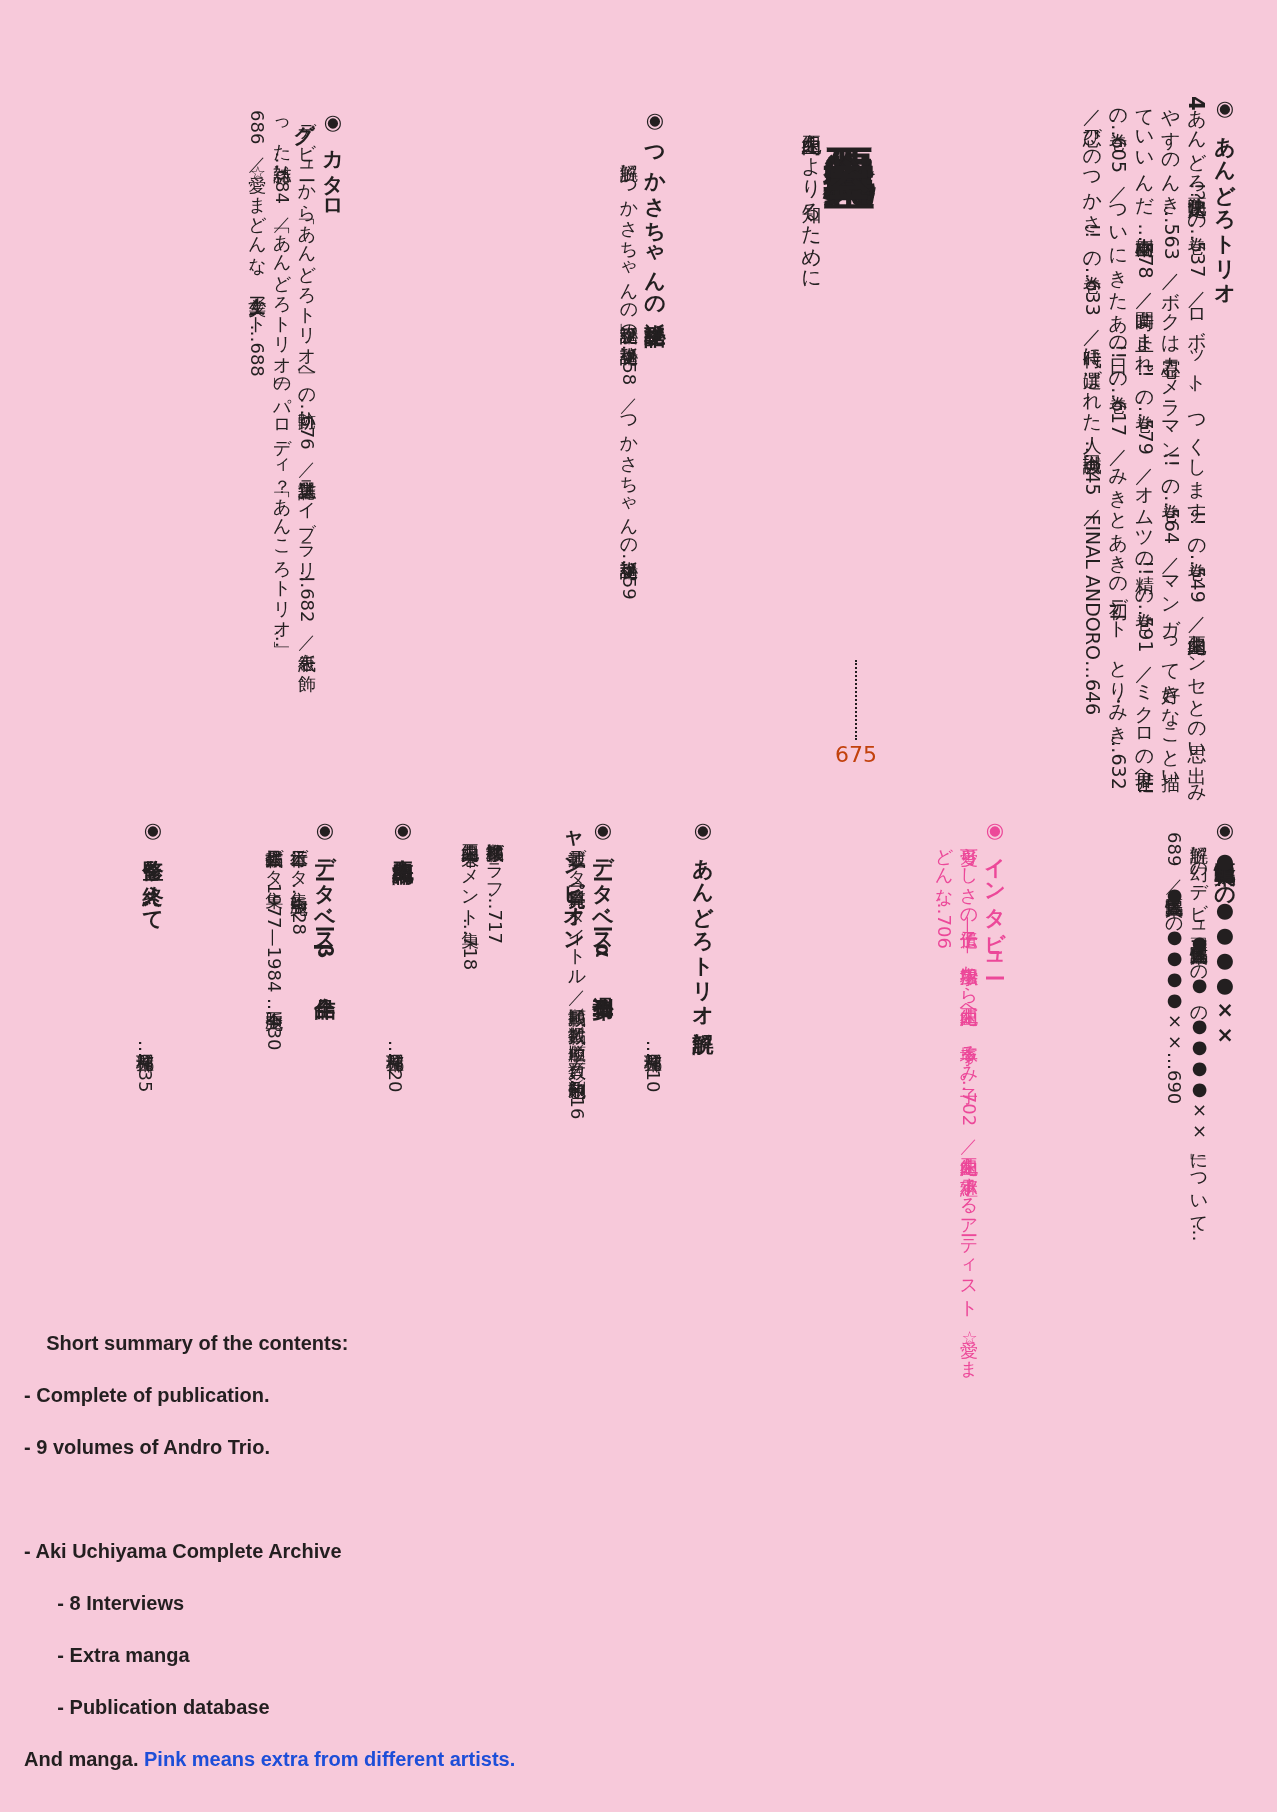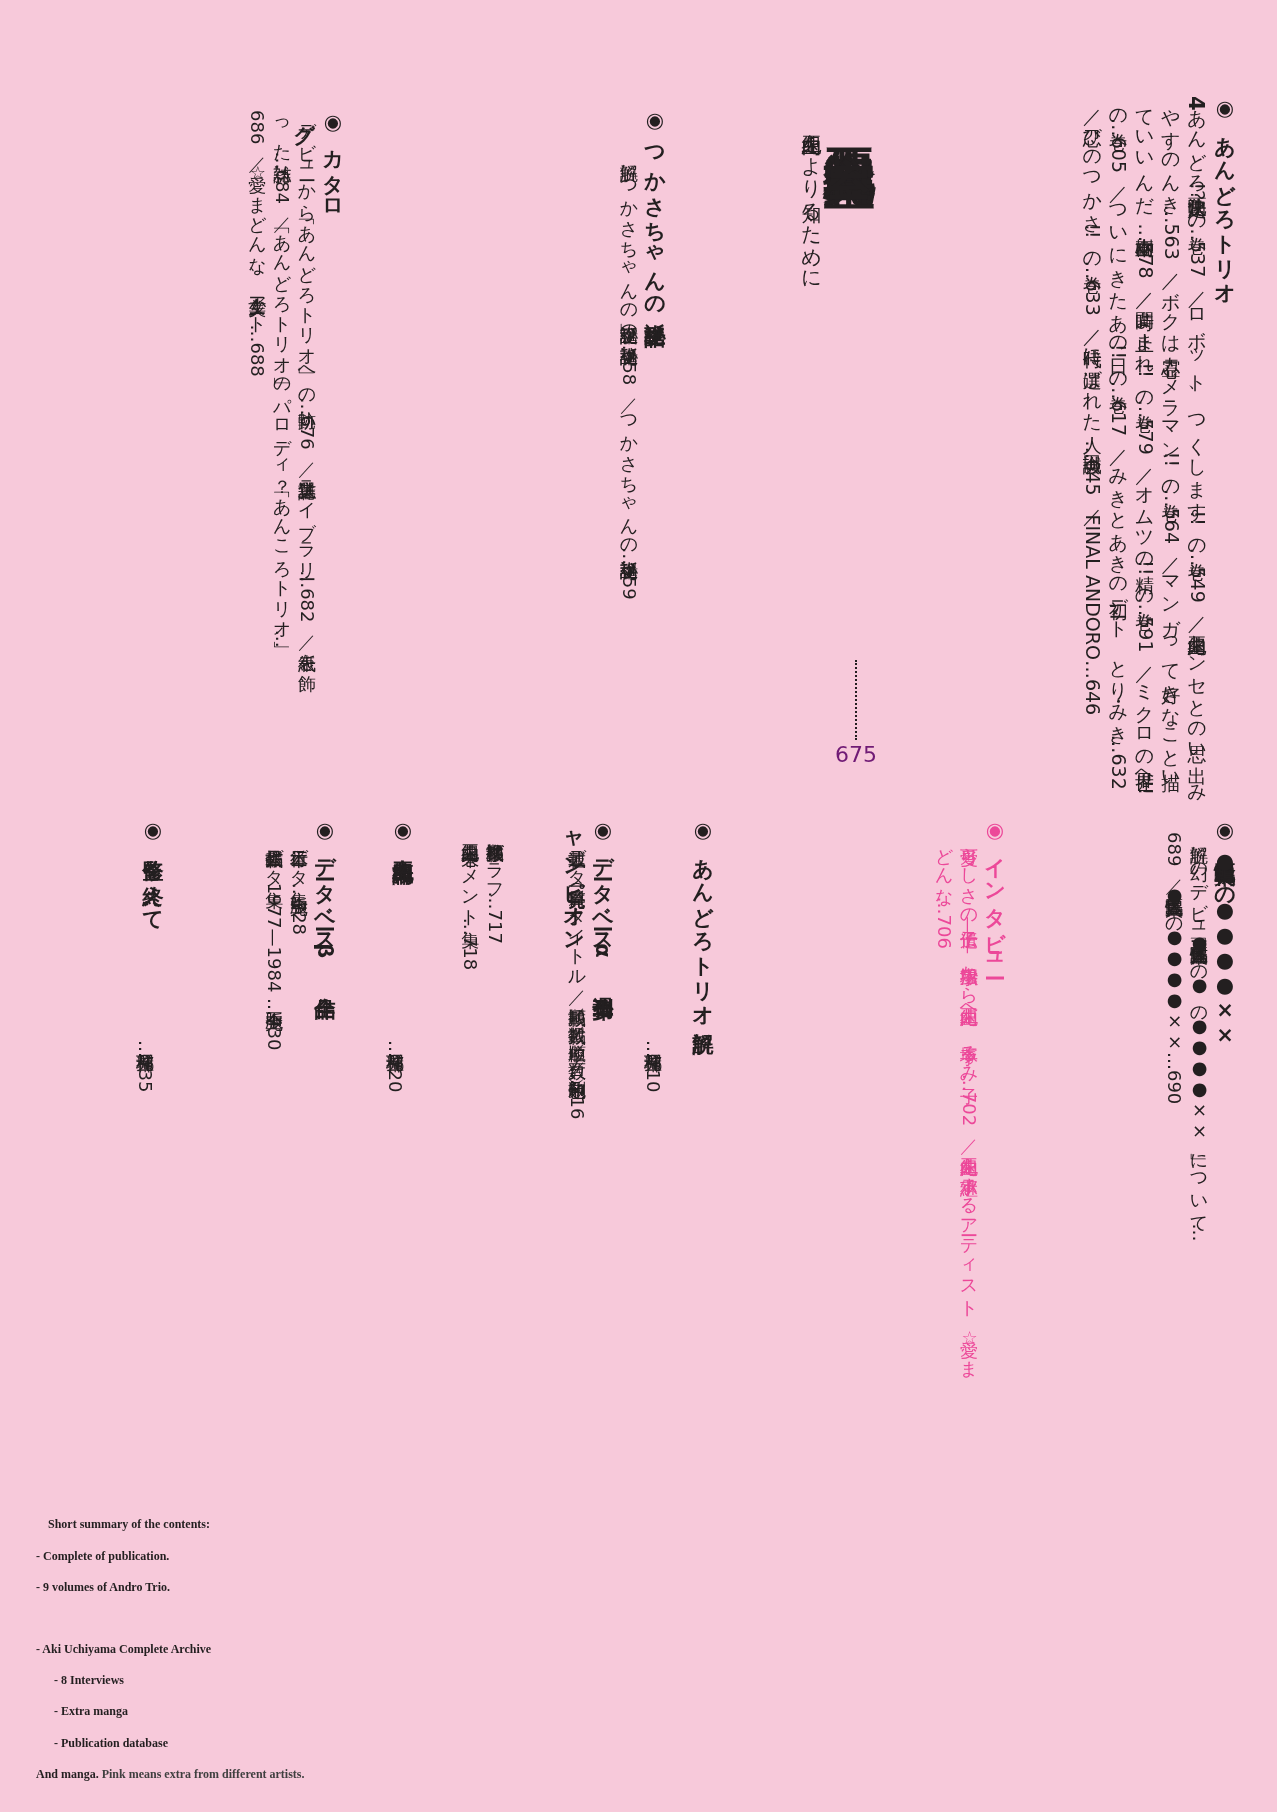--- a/index.html
+++ b/index.html
@@ -74,42 +74,42 @@
 
   #c-dbB-head     { top: 818px; right: 938px; font-size: 21px; height: 240px; font-weight: bold;}
   #c-dbB-body     { top: 836px; right: 966px; font-size: 18px; height: 520px; width: 56px;}
 
   #c-kanshu-head  { top: 818px; right: 1110px; font-size: 21px; height: 260px; font-weight: bold;}
   #c-kanshu-body  { top: 1040px; right: 1120px; font-size: 18px; height: 160px;}
 
   
   .summary {
     position: absolute;
-    left: 36px;
+    left: 24px;
     bottom: 14px;
     color: #231f20;
-    font-family: Liberation Serif, serif;
-    font-size: 12px;
+    font-family: Liberation Sans, sans-serif;
+    font-size: 20px;
     line-height: 1.30;
     white-space: pre;
     font-weight: 600;
   }
-  .summary .hl { color: #404040; }
+  .summary .hl { color: #1d4ed8; }
 </style>
 </head>
 <body>
 
 <div class="page">
 
   <div class="title-main" style="top:105px; right:392px; font-size:52px; height:560px;">内山亜紀完全資料室</div>
   <div class="vcol" style="top:120px; right:452px; font-size:20px; height:320px;">内山亜紀をより知るために</div>
   <div style="position:absolute; right:418px; top:660px; width:2px; height:80px;
               border-left:2px dotted #231f20;"></div>
   <div style="position:absolute; right:400px; top:742px; font-size:22px;
-              font-family:'DejaVu Sans',sans-serif; color:#701a75;">675</div>
+              font-family:'DejaVu Sans',sans-serif; color:#c2410c;">675</div>
 
   <div class="vcol bullet-head" id="c-andro-head">◉あんどろトリオ 4</div>
   <div class="vcol" id="c-andro-body">あんどろ映画化決定!?の巻…537／ロボット、つくします!!の巻…549／内山亜紀センセとの思い出　みやすのんき…563／ボクは心霊カメラマン!!の巻…564／マンガって好きなこと描いていいんだ　山本直樹…578／時間よ止まれ!!の巻…579／オムツの精!!の巻…591／ミクロの世界へ!!の巻…605／ついにきたあの日!!の巻…617／みきとあきの初デート　とり・みき…632／忍びのつかさ!!の巻…633／時代に選ばれた人　会田誠…645／FINAL ANDORO…646</div>
 
   <div class="vcol bullet-head" id="c-tsukasa-head">◉つかさちゃんの誕生秘話</div>
   <div class="vcol" id="c-tsukasa-body">解説　「つかさちゃんの誕生秘話」の誕生秘話…658／つかさちゃんの誕生秘話…659</div>
 
   <div class="vcol bullet-head" id="c-catalog-head">◉カタログ</div>
   <div class="vcol" id="c-catalog-body">デビューから「あんどろトリオ」への軌跡…676／雑誌選集ライブラリー…682／表紙を飾った雑誌…684／「あんどろトリオ」のパロディ？「あんころトリオ」…686／愛☆まどんな、美少女アート…688</div>
 

